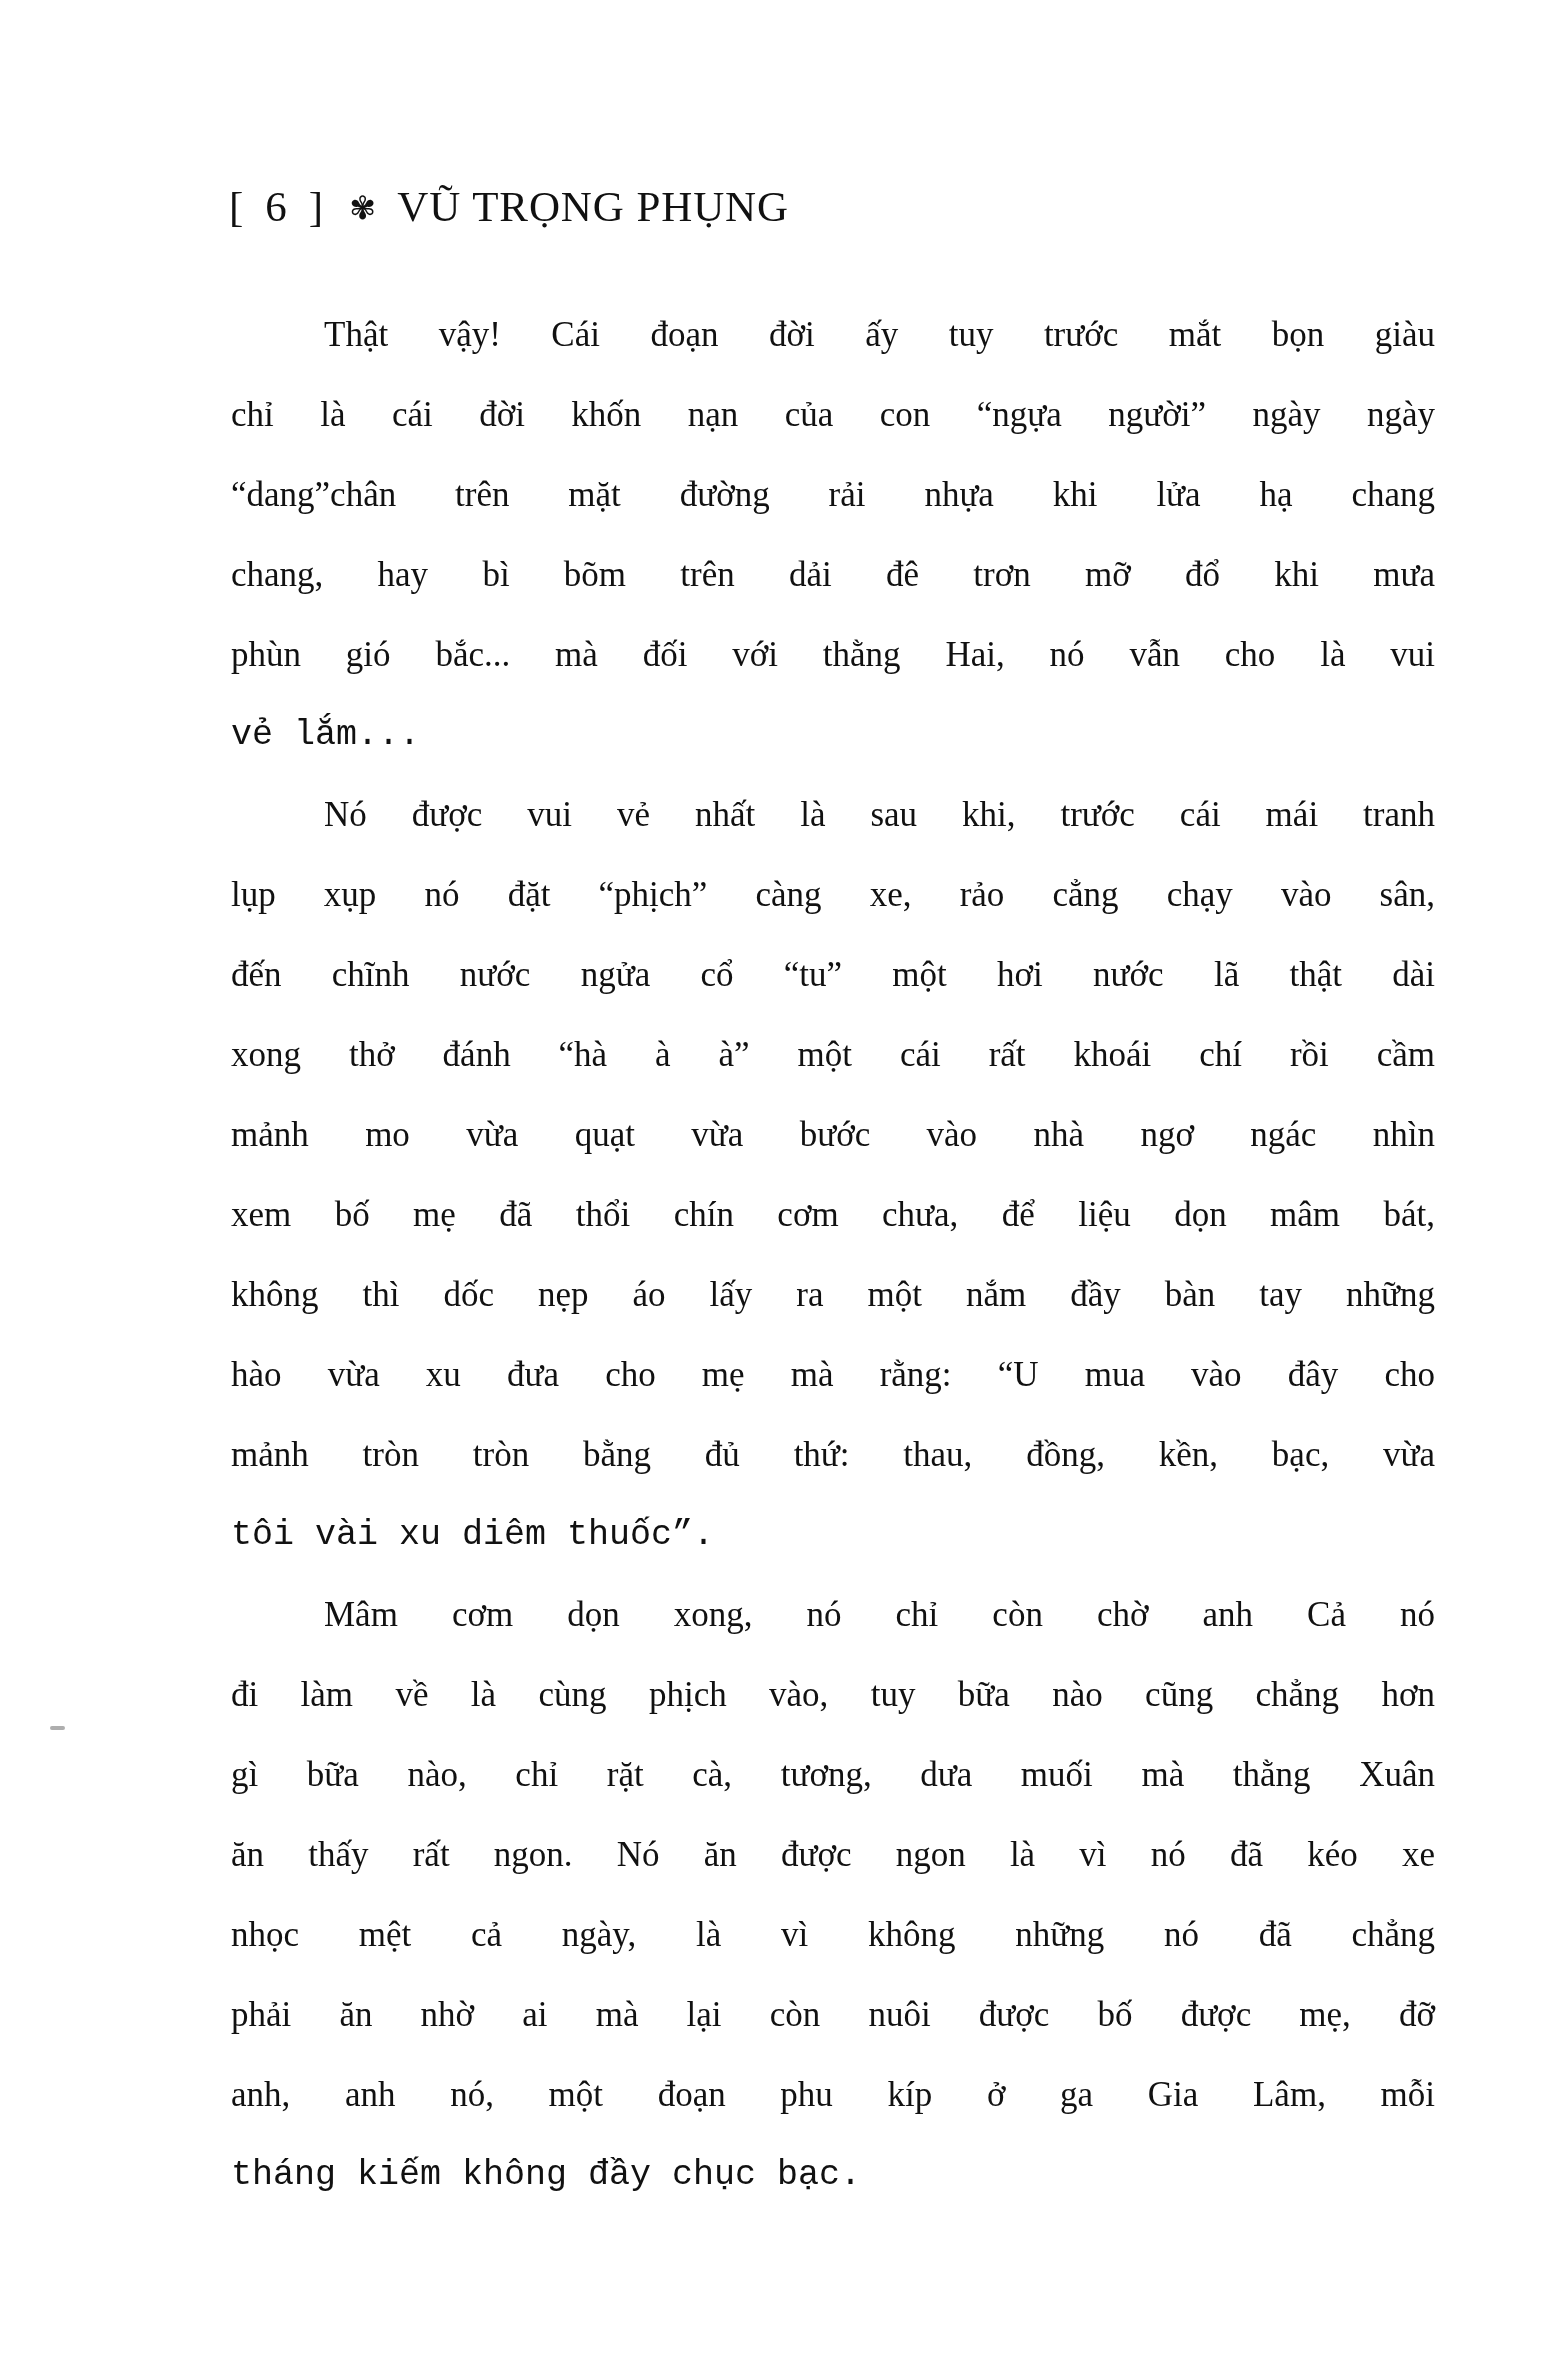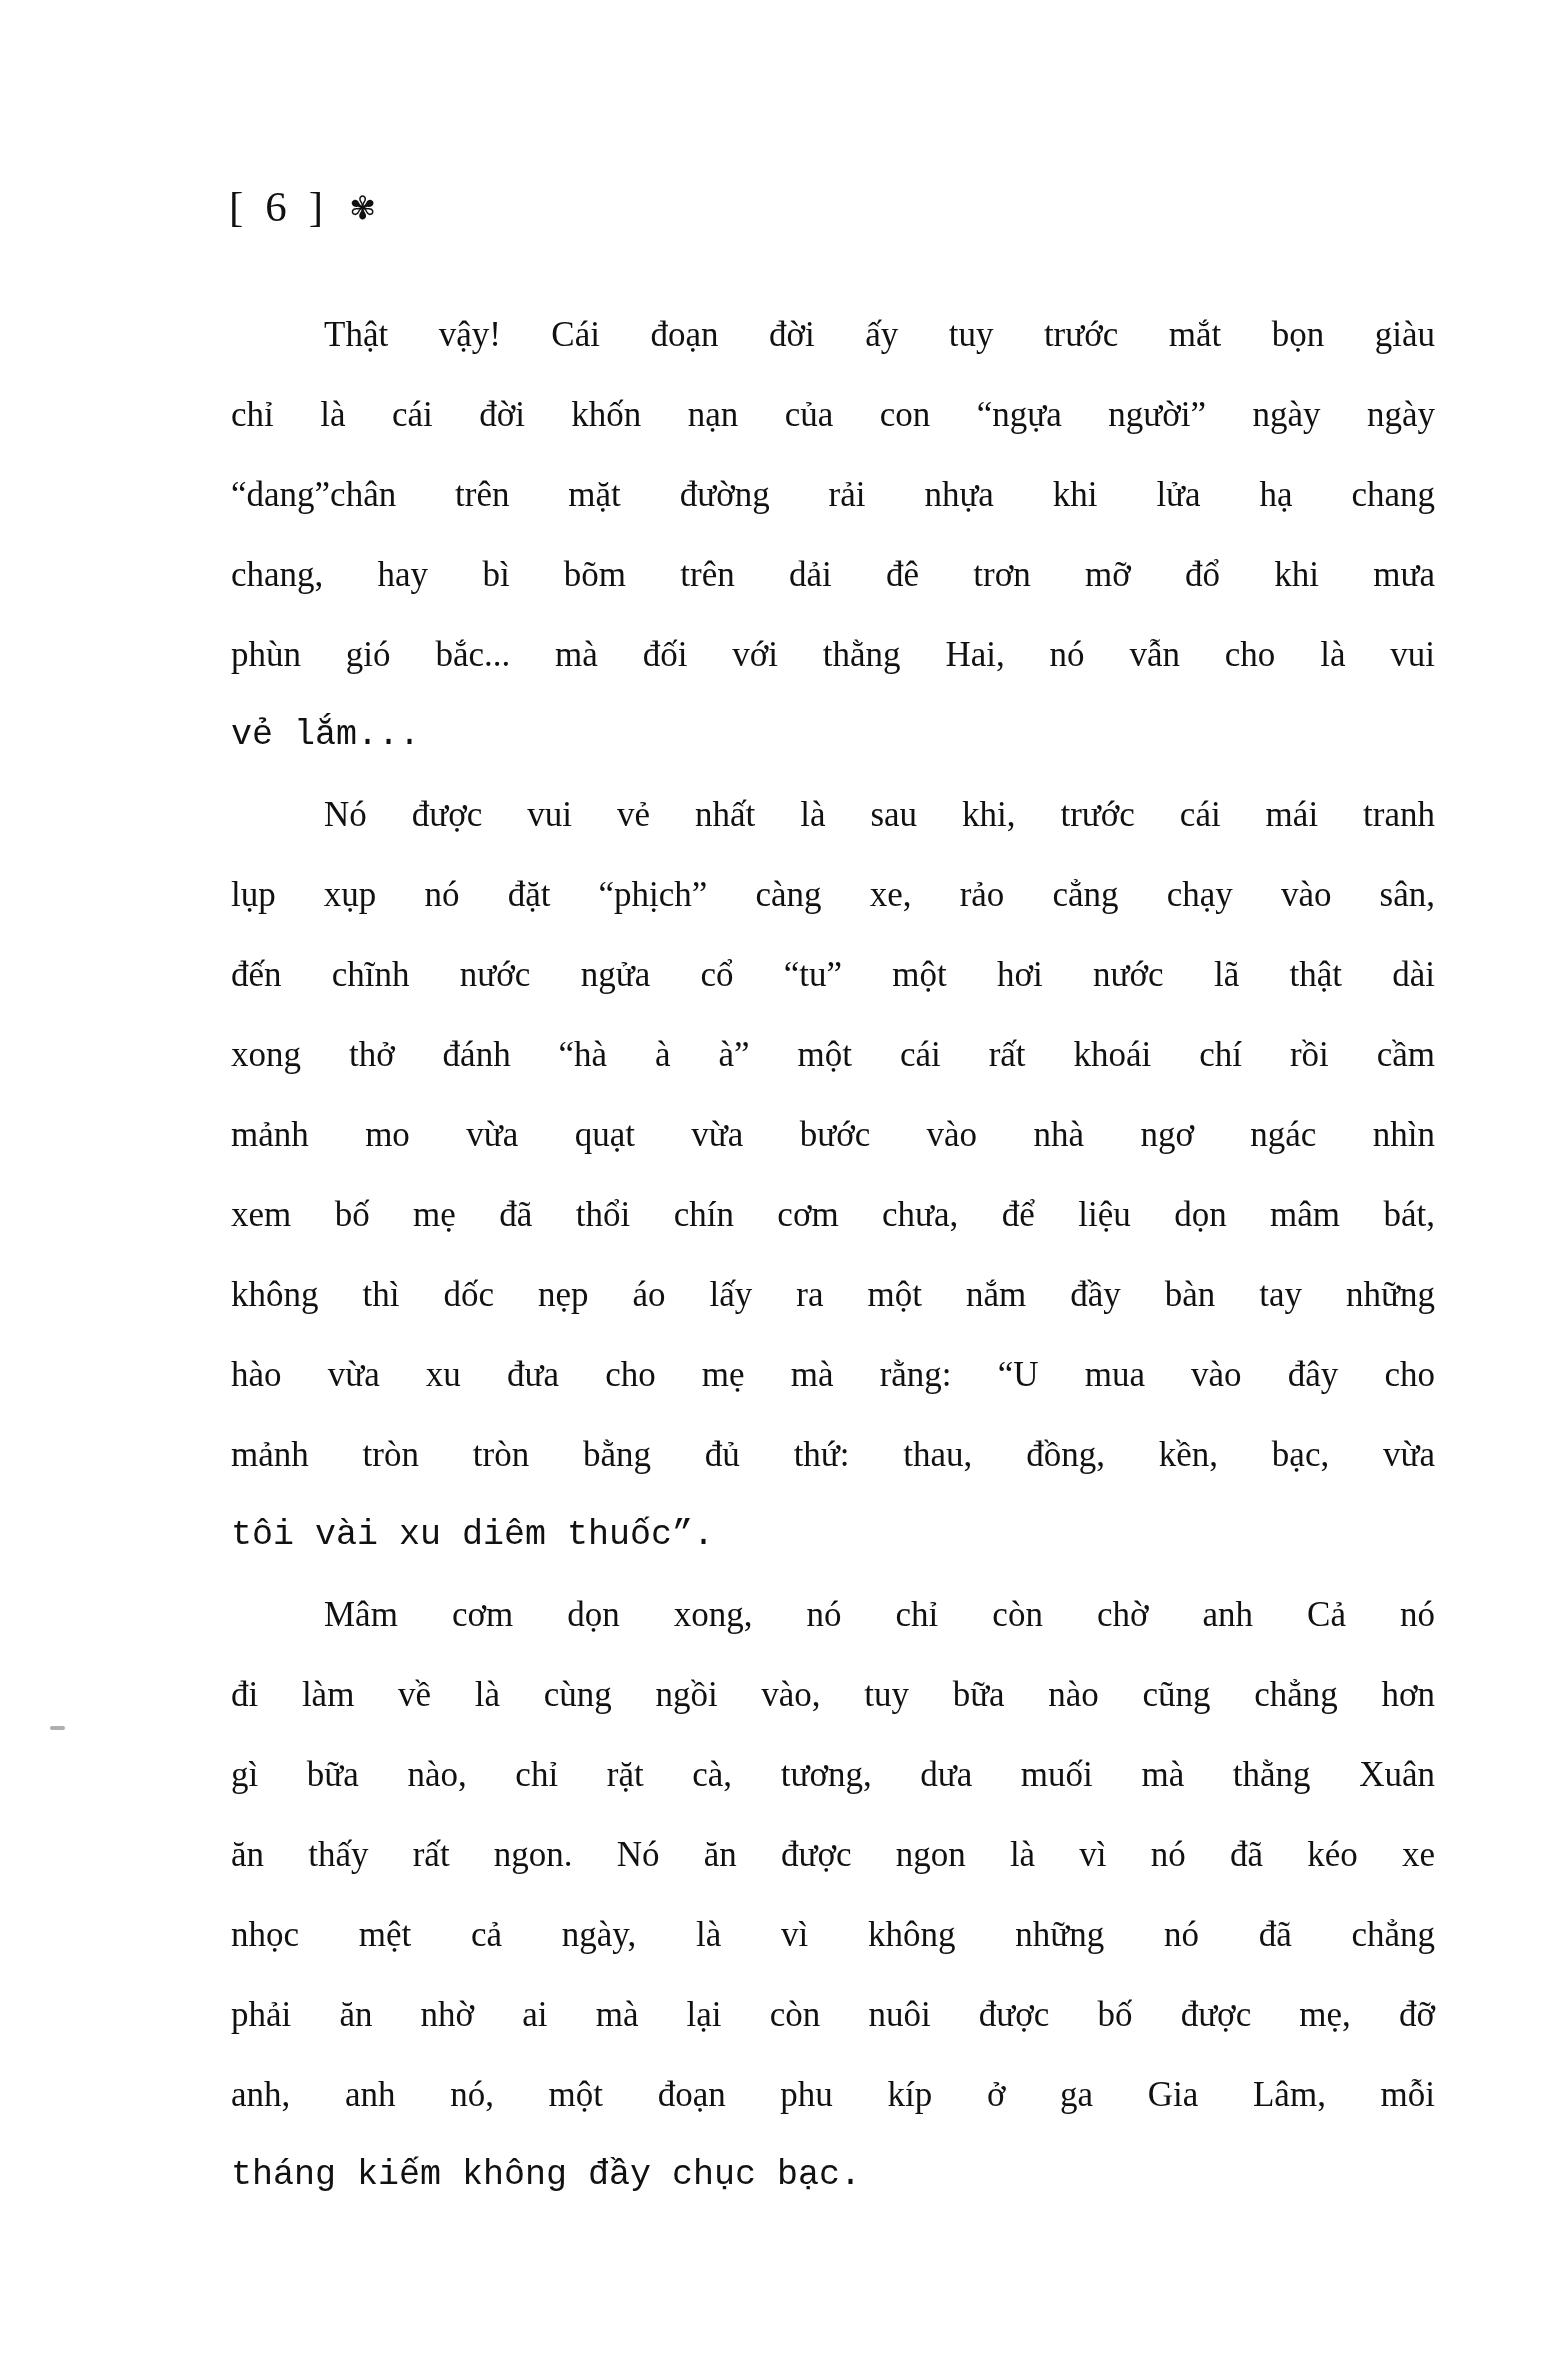--- a/index.html
+++ b/index.html
@@ -60,20 +60,21 @@
   }
 </style>
 </head>
 <body>
 
 <div class="page">
 
   <div class="header">
     <span class="page-number">[ 6 ]</span>
     <span class="ornament">✾</span>
+    <span class="author">VŨ TRỌNG PHỤNG</span>
   </div>
 
   <div class="body-text">
 
     <div class="para">
       <div class="line indent">Thật vậy! Cái đoạn đời ấy tuy trước mắt bọn giàu</div>
       <div class="line">chỉ là cái đời khốn nạn của con “ngựa người” ngày ngày</div>
       <div class="line">“dang”chân trên mặt đường rải nhựa khi lửa hạ chang</div>
       <div class="line">chang, hay bì bõm trên dải đê trơn mỡ đổ khi mưa</div>
       <div class="line">phùn gió bắc... mà đối với thằng Hai, nó vẫn cho là vui</div>
@@ -88,21 +89,21 @@
       <div class="line">mảnh mo vừa quạt vừa bước vào nhà ngơ ngác nhìn</div>
       <div class="line">xem bố mẹ đã thổi chín cơm chưa, để liệu dọn mâm bát,</div>
       <div class="line">không thì dốc nẹp áo lấy ra một nắm đầy bàn tay những</div>
       <div class="line">hào vừa xu đưa cho mẹ mà rằng: “U mua vào đây cho</div>
       <div class="line">mảnh tròn tròn bằng đủ thứ: thau, đồng, kền, bạc, vừa</div>
       <div class="line para-end">tôi vài xu diêm thuốc”.</div>
     </div>
 
     <div class="para">
       <div class="line indent">Mâm cơm dọn xong, nó chỉ còn chờ anh Cả nó</div>
-      <div class="line">đi làm về là cùng ngồi vào, tuy bữa nào cũng chẳng hơn</div>
+      <div class="line">đi làm về là cùng phịch vào, tuy bữa nào cũng chẳng hơn</div>
       <div class="line">gì bữa nào, chỉ rặt cà, tương, dưa muối mà thằng Xuân</div>
       <div class="line">ăn thấy rất ngon. Nó ăn được ngon là vì nó đã kéo xe</div>
       <div class="line">nhọc mệt cả ngày, là vì không những nó đã chẳng</div>
       <div class="line">phải ăn nhờ ai mà lại còn nuôi được bố được mẹ, đỡ</div>
       <div class="line">anh, anh nó, một đoạn phu kíp ở ga Gia Lâm, mỗi</div>
       <div class="line para-end">tháng kiếm không đầy chục bạc.</div>
     </div>
 
   </div>
 

